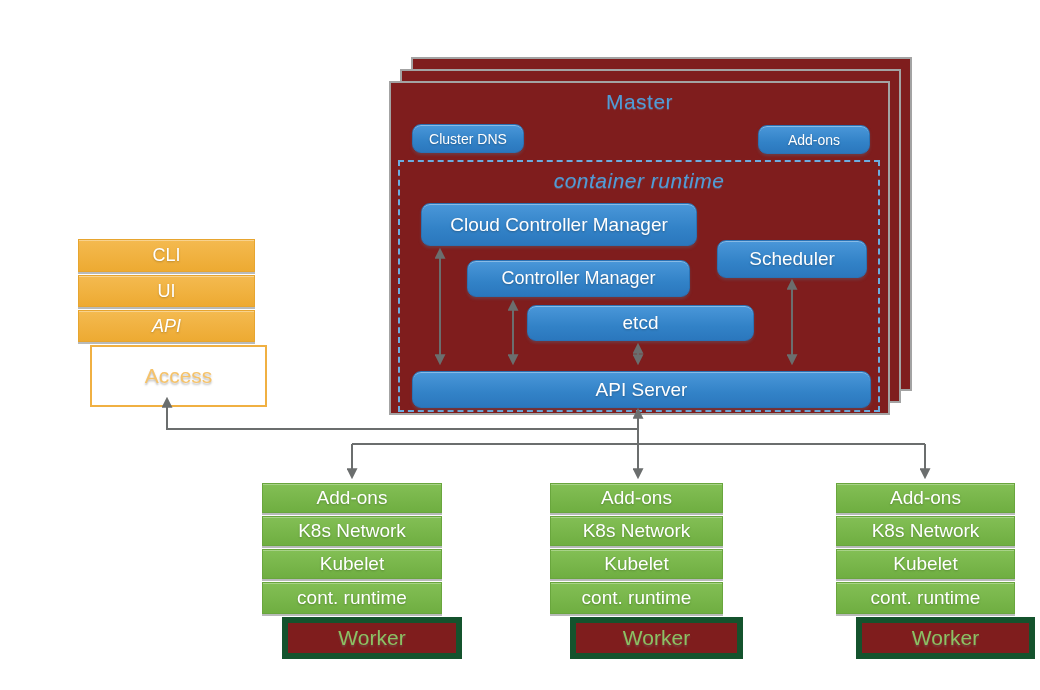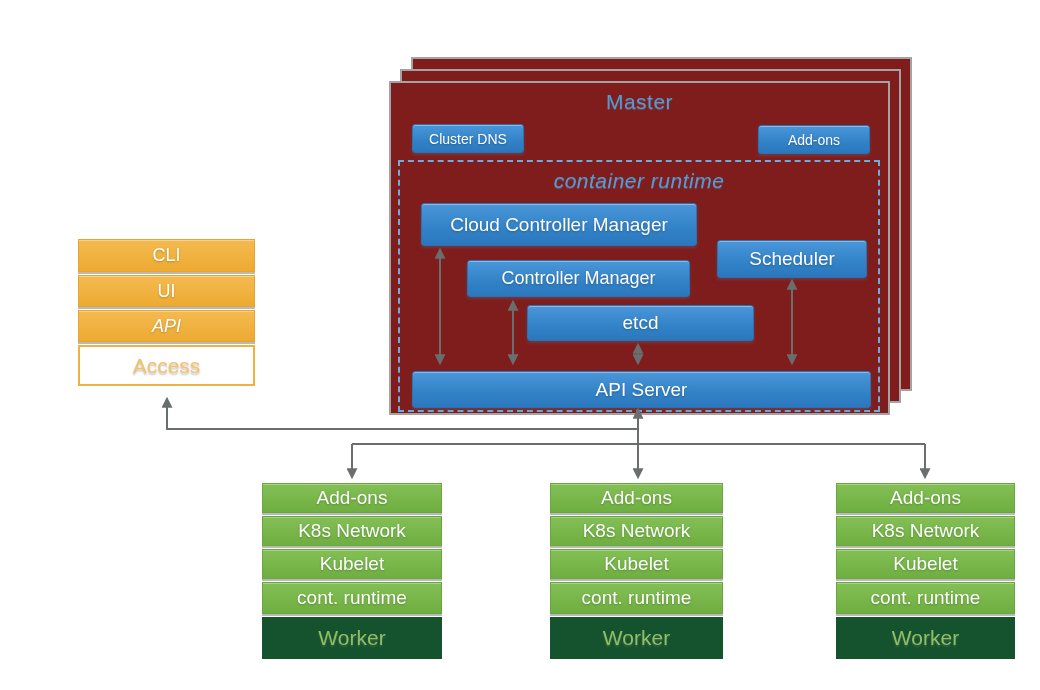--- a/index.html
+++ b/index.html
@@ -14,21 +14,21 @@
 
   
   .blue-title{
     color:#4f9cd7;font-size:21px;letter-spacing:0.5px;text-align:center;
     text-shadow:0 1px 1px rgba(120,170,210,0.35);
   }
 
   
   .bluebox{
     background:linear-gradient(180deg,#4a97d9 0%,#3282c7 60%,#2b77bd 100%);
-    border:1px solid #2b72b4;border-radius:3px;
+    border:1px solid #2b72b4;border-radius:9px;
     box-shadow:0 2px 3px rgba(90,110,130,0.35), inset 0 1px 0 rgba(255,255,255,0.35);
     color:#ffffff;display:flex;align-items:center;justify-content:center;
     text-shadow:0 1px 2px rgba(30,50,70,0.4);
   }
 
   .dashedbox{border:2px dashed #6cacdf;background:transparent;font-style:italic;}
 
   
   .orangerow{
     background:linear-gradient(180deg,#f4ba50 0%,#edaa32 100%);
@@ -45,23 +45,23 @@
 
   
   .greenrow{
     background:linear-gradient(180deg,#83bf55 0%,#6fae41 100%);
     border:1px solid #69a63d;
     box-shadow:0 2px 0 rgba(125,130,130,0.55), inset 0 1px 0 rgba(255,255,255,0.3);
     color:#ffffff;display:flex;align-items:center;justify-content:center;
     font-size:19px;text-shadow:0 1px 2px rgba(40,70,20,0.35);
   }
   .workerbase{
-    background:#14532d;border:6px solid #14532d;
+    background:#7f1d1d;border:6px solid #14532d;
     color:#8cc163;display:flex;align-items:center;justify-content:center;
-    font-size:21px;text-shadow:0 2px 2px rgba(110,110,110,0.45);
+    font-size:21px;text-shadow:0 2px 2px rgba(110,110,110,0.45);margin-left:20px;
   }
 
   svg.overlay{position:absolute;left:0;top:0;pointer-events:none;}
 </style>
 </head>
 <body>
 
 <div id="stage">
 
   <div class="abs page" style="left:411px;top:57px;width:501px;height:334px;"></div>
@@ -101,21 +101,21 @@
   <div class="abs" style="left:78px;top:239px;width:177px;height:154px;">
     <div class="abs orangerow" style="left:0;top:0;width:177px;height:33px;text-align:center;">
       <span>CLI</span>
     </div>
     <div class="abs orangerow" style="left:0;top:36px;width:177px;height:32px;">
       <span>UI</span>
     </div>
     <div class="abs orangerow" style="left:0;top:71px;width:177px;height:32px;font-style:italic;">
       <span>API</span>
     </div>
-    <div class="abs accessbase" style="left:0;top:106px;width:177px;height:41px;">
+    <div class="abs accessbase" style="left:12px;top:106px;width:177px;height:62px;">
       <span>Access</span>
     </div>
   </div>
 
   <div class="abs" style="left:262px;top:483px;width:180px;height:176px;">
     <div class="abs greenrow" style="left:0;top:0;width:180px;height:30px;">
         <span>Add-ons</span>
       </div>
     <div class="abs greenrow" style="left:0;top:33px;width:180px;height:30px;">
         <span>K8s Network</span>

